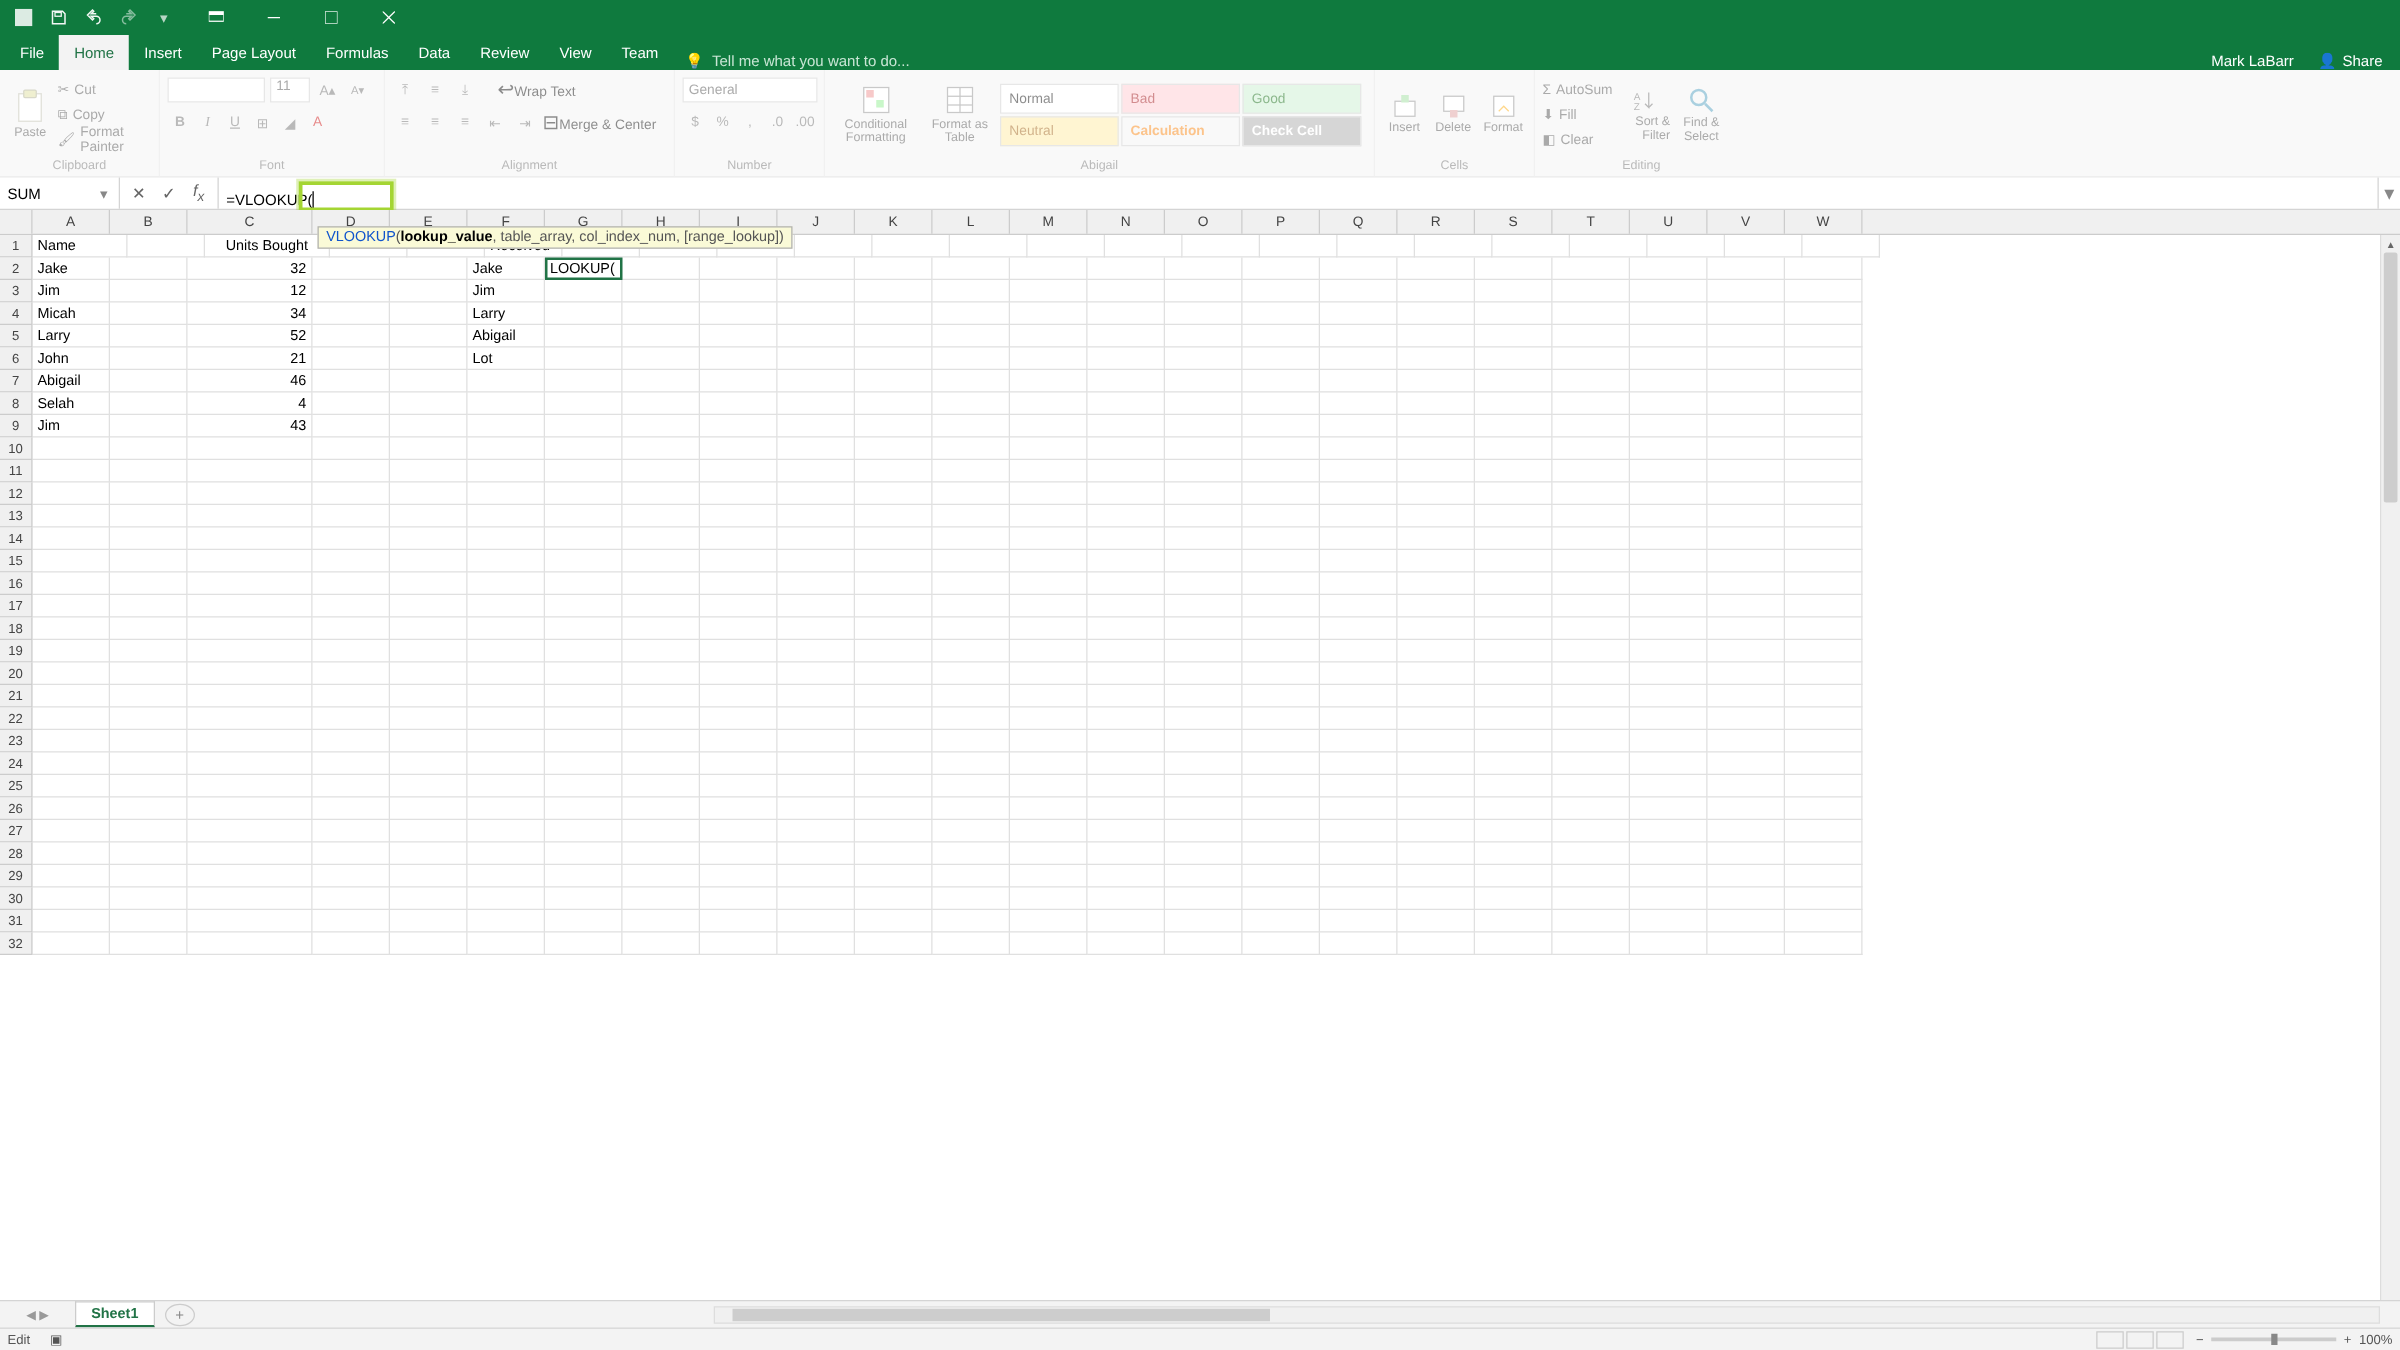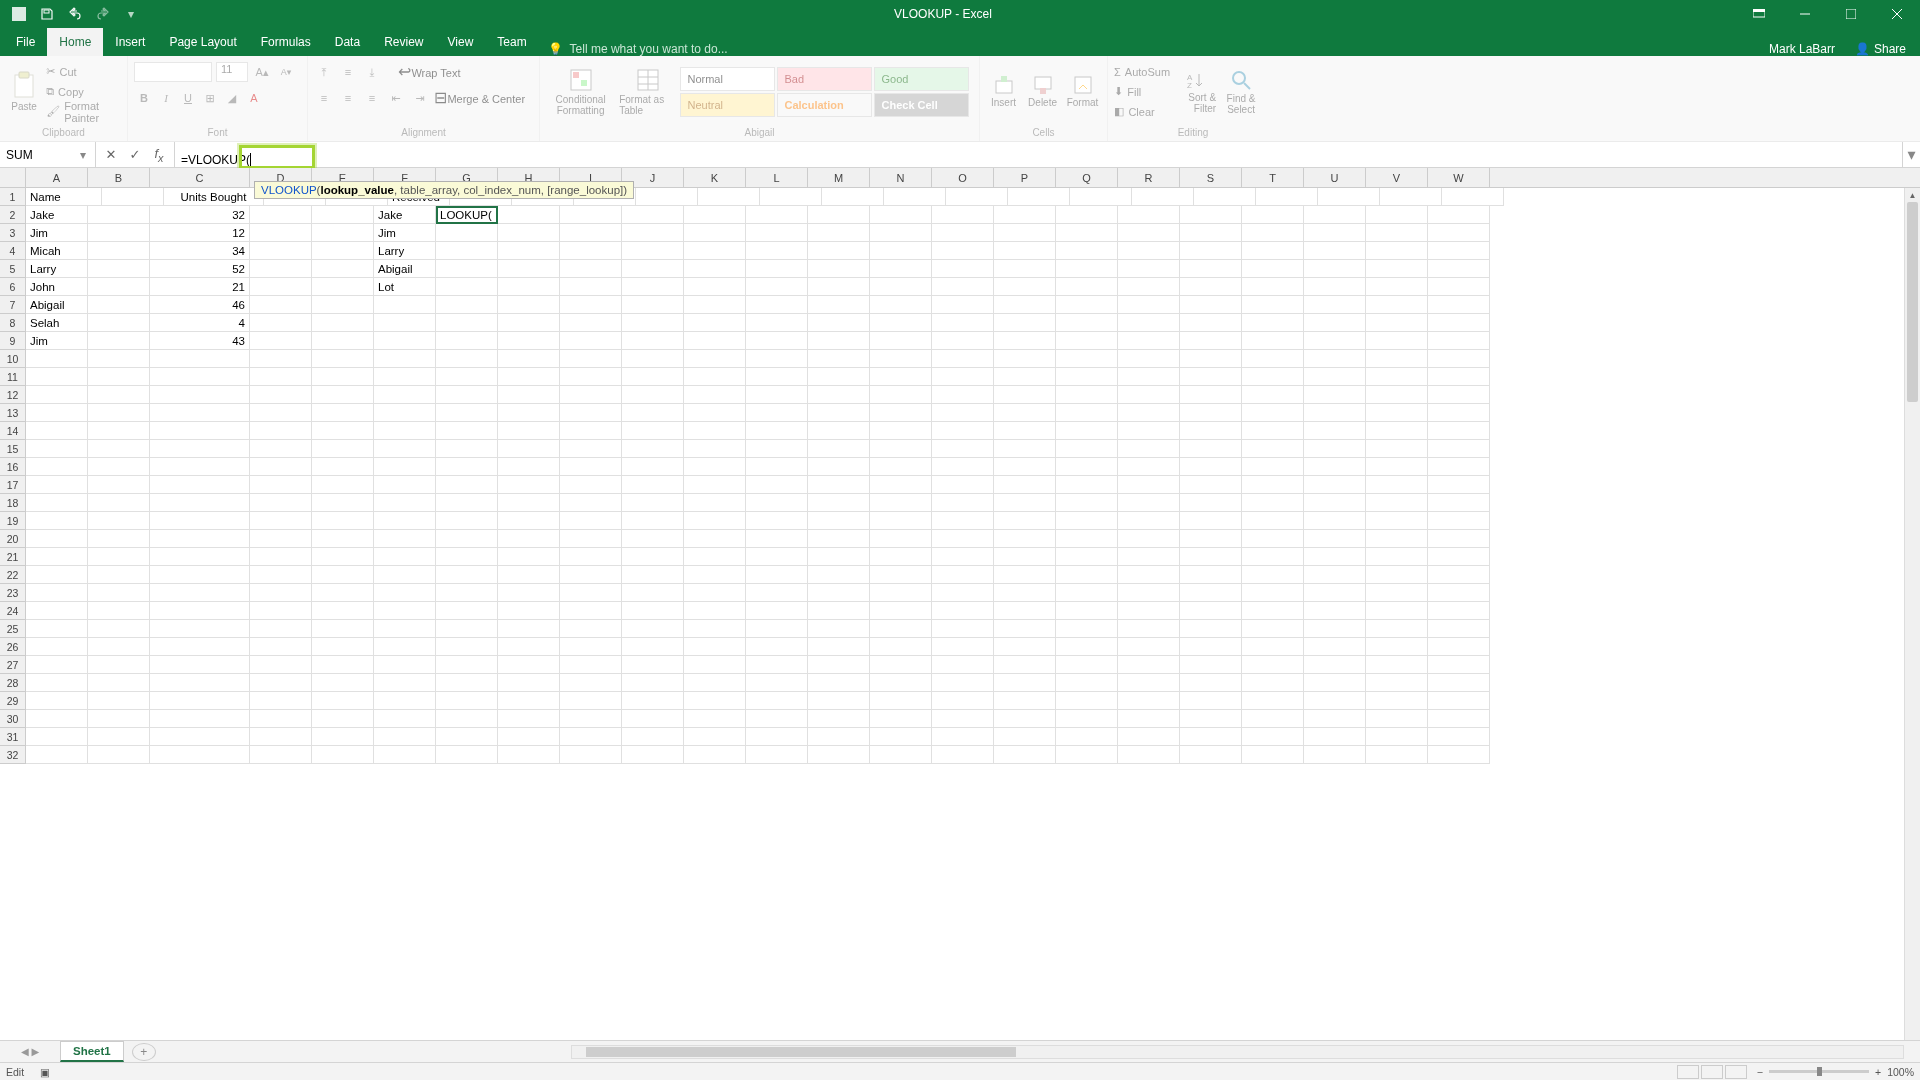--- a/index.html
+++ b/index.html
@@ -125,21 +125,20 @@
           <path d="M9 4H5l2-2-1-1-4 4 4 4 1-1-2-2h4a3 3 0 010 6" fill="none" stroke="#fff" stroke-width="1.2"></path>
         </svg>
       </div>
     <div class="qbtn" style="opacity:0.5">
         <svg width="14" height="14" viewBox="0 0 14 14">
           <path d="M5 4h4l-2-2 1-1 4 4-4 4-1-1 2-2H5a3 3 0 000 6" fill="none" stroke="#fff" stroke-width="1.2"></path>
         </svg>
       </div>
     <div class="qbtn" style="opacity:0.7">▾</div>
   </div>
-  <div class="title">VLOOKUP - Excel</div>
   <div class="winbtns">
     <div class="wb">
         <svg width="12" height="10">
           <rect x="0" y="0" width="12" height="8" fill="none" stroke="#fff"></rect>
           <rect x="0" y="0" width="12" height="3" fill="#fff"></rect>
         </svg>
       </div>
     <div class="wb">
         <svg width="10" height="10">
           <line x1="0" y1="5" x2="10" y2="5" stroke="#fff" stroke-width="1"></line>
@@ -240,38 +239,51 @@
         <div class="icnbtn">≡</div>
         <div class="icnbtn">≡</div>
         <div class="icnbtn">≡</div>
         <div class="icnbtn">⇤</div>
         <div class="icnbtn">⇥</div>
         <div class="it"><span>⊟</span><span style="font-size:11px">Merge &amp; Center</span></div>
       </div>
     </div>
     <div class="label">Alignment</div>
   </div>
+  <div class="group" style="width:120px">
+    <div class="body" style="flex-direction:column;align-items:flex-start;gap:6px;padding-top:4px">
+      <div class="numfmt">General</div>
+      <div style="display:flex;gap:2px">
+        <div class="icnbtn">$</div>
+        <div class="icnbtn">%</div>
+        <div class="icnbtn">,</div>
+        <div class="icnbtn">.0</div>
+        <div class="icnbtn">.00</div>
+      </div>
+    </div>
+    <div class="label">Number</div>
+  </div>
   <div class="group" style="width:440px">
     <div class="body">
       <div class="bigbtn" style="width:70px">
         <svg width="24" height="24">
             <rect x="2" y="2" width="20" height="20" fill="#fff" stroke="#888"></rect>
             <rect x="4" y="4" width="6" height="6" fill="#e88"></rect>
             <rect x="12" y="12" width="6" height="6" fill="#8e8"></rect>
           </svg>
         <span style="text-align:center;line-height:1.1">Conditional Formatting</span>
       </div>
       <div class="bigbtn" style="width:58px">
         <svg width="24" height="24">
             <rect x="2" y="2" width="20" height="20" fill="#fff" stroke="#888"></rect>
             <line x1="2" y1="9" x2="22" y2="9" stroke="#888"></line>
             <line x1="2" y1="16" x2="22" y2="16" stroke="#888"></line>
             <line x1="12" y1="2" x2="12" y2="22" stroke="#888"></line>
           </svg>
-        <span style="text-align:left;line-height:1.1">Format as Table</span>
+        <span style="text-align:center;line-height:1.1">Format as Table</span>
       </div>
       <div class="stylesgal">
         <div class="stylecell normal">Normal</div>
         <div class="stylecell bad">Bad</div>
         <div class="stylecell good">Good</div>
         <div class="stylecell neutral">Neutral</div>
         <div class="stylecell calc">Calculation</div>
         <div class="stylecell check">Check Cell</div>
       </div>
     </div>

